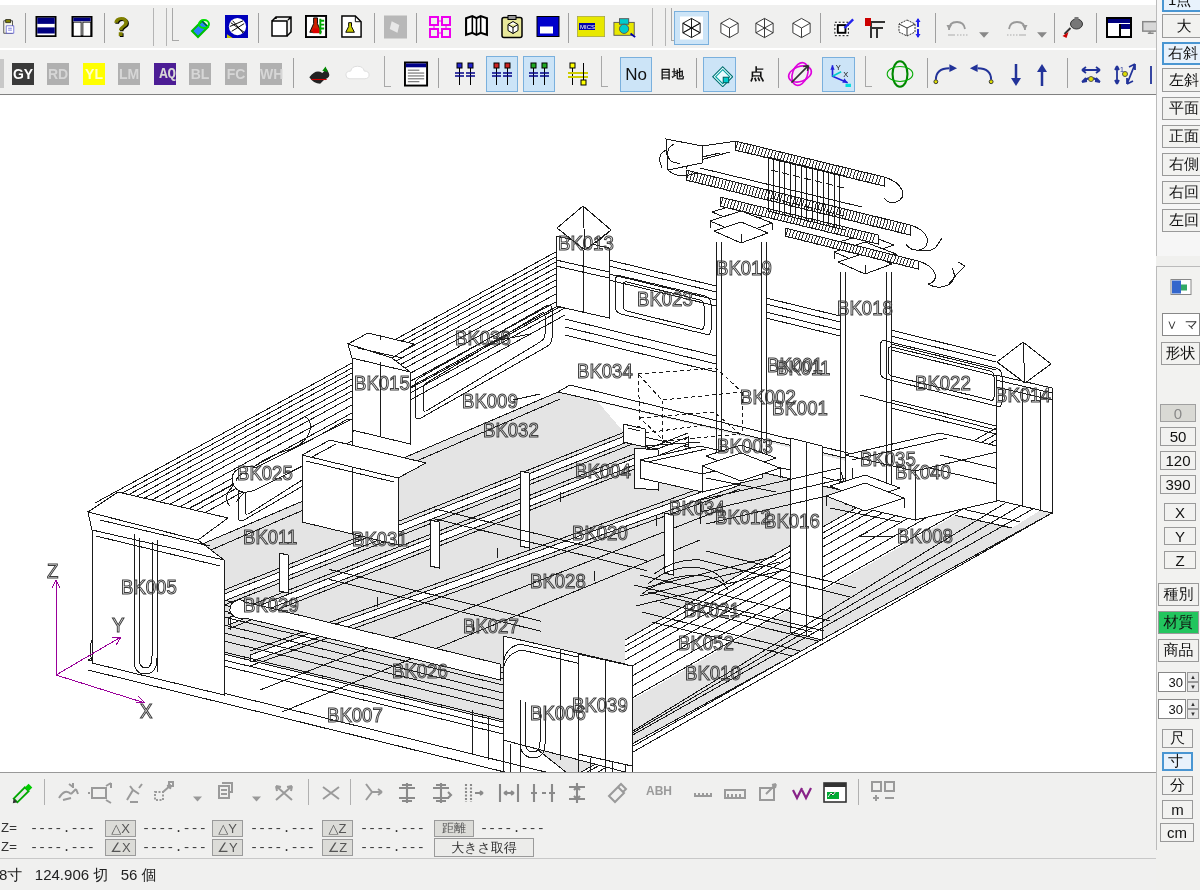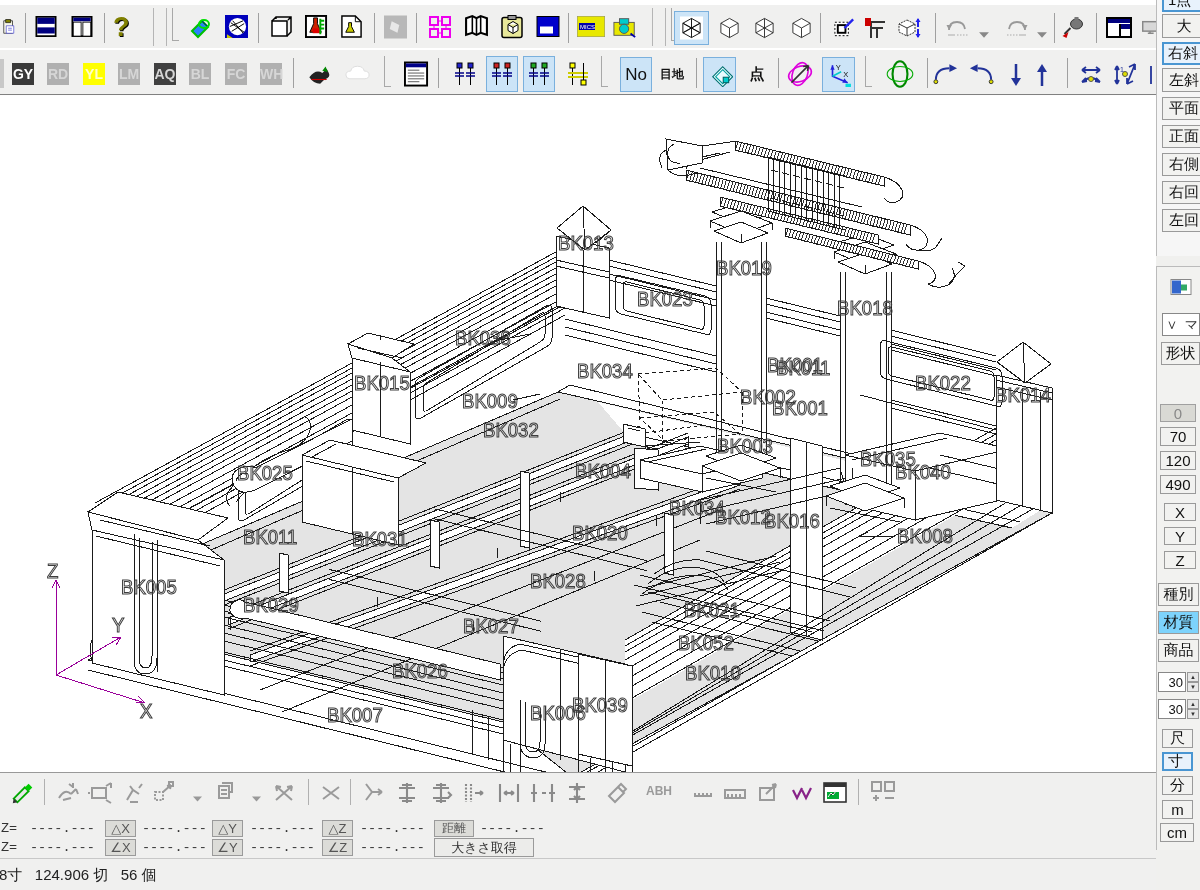--- a/index.html
+++ b/index.html
@@ -725,21 +725,21 @@
         <rect x="1" y="1" width="20" height="13" fill="#d8d8d8" stroke="#888" stroke-width="2"></rect>
         <path d="M8 17 h8 M11 14 v3" stroke="#888" stroke-width="2"></path>
       </svg></div>
 <div style="position:absolute;left:0;top:48px;width:1200px;height:2px;background:#fff"></div>
 <div style="position:absolute;left:0;top:50px;width:1200px;height:44px;background:#f0f0ef"></div>
 <div style="position:absolute;left:0;top:59px;width:4px;height:29px;background:#c8c8c8"></div>
 <div style="position:absolute;left:12px;top:63px;width:22px;height:22px;background:#3a3a3a;color:#fff;font-weight:bold;font-size:14px;text-align:center;line-height:22px;letter-spacing:0px;font-family:'Liberation Sans'">GY</div>
 <div style="position:absolute;left:47px;top:63px;width:22px;height:22px;background:#b0b0b0;color:#d6d6d6;font-weight:bold;font-size:14px;text-align:center;line-height:22px;letter-spacing:0px;font-family:'Liberation Sans'">RD</div>
 <div style="position:absolute;left:83px;top:63px;width:22px;height:22px;background:#ffff00;color:#ffffcc;font-weight:bold;font-size:14px;text-align:center;line-height:22px;letter-spacing:0px;font-family:'Liberation Sans'">YL</div>
 <div style="position:absolute;left:118px;top:63px;width:22px;height:22px;background:#b0b0b0;color:#d6d6d6;font-weight:bold;font-size:14px;text-align:center;line-height:22px;letter-spacing:0px;font-family:'Liberation Sans'">LM</div>
-<div style="position:absolute;left:154px;top:63px;width:22px;height:22px;background:#404040;color:#d6d6d6;font-weight:bold;font-size:14px;text-align:center;line-height:22px;letter-spacing:0px;font-family:Liberation Sans, sans-serif">AQ</div>
+<div style="position:absolute;left:154px;top:63px;width:22px;height:22px;background:#4c1d95;color:#d6d6d6;font-weight:bold;font-size:14px;text-align:right;line-height:22px;letter-spacing:0px;font-family:Liberation Mono, monospace">AQ</div>
 <div style="position:absolute;left:189px;top:63px;width:22px;height:22px;background:#b0b0b0;color:#d6d6d6;font-weight:bold;font-size:14px;text-align:center;line-height:22px;letter-spacing:0px;font-family:'Liberation Sans'">BL</div>
 <div style="position:absolute;left:225px;top:63px;width:22px;height:22px;background:#b0b0b0;color:#d6d6d6;font-weight:bold;font-size:14px;text-align:center;line-height:22px;letter-spacing:0px;font-family:'Liberation Sans'">FC</div>
 <div style="position:absolute;left:260px;top:63px;width:22px;height:22px;background:#b0b0b0;color:#d6d6d6;font-weight:bold;font-size:14px;text-align:center;line-height:22px;letter-spacing:0px;font-family:'Liberation Sans'">WH</div>
 <div style="position:absolute;left:293px;top:58px;width:1px;height:30px;background:#a0a0a0"></div>
 <div style="position:absolute;left:305px;top:60px;width:26px;height:26px"><svg width="26" height="26" viewBox="0 0 24 24">
         <path d="M4 16 Q10 8 16 12 L20 8 L22 12 Q24 16 18 18 L14 22 Q8 22 4 16" fill="#222"></path>
         <path d="M16 10 l3 -4 2 5" fill="#008800"></path>
         <path d="M6 18 h14" stroke="#cc0000"></path>
       </svg></div>
 <div style="position:absolute;left:344px;top:62px;width:27px;height:22px"><svg width="27" height="22" viewBox="0 0 28 20">
@@ -1033,28 +1033,28 @@
 <div style="position:absolute;left:1162px;top:209px;width:44px;height:23px;background:#f2f2f0;border:1px solid #9a9a9a;color:#111;font-size:15px;display:flex;align-items:center;justify-content:center">左回</div>
 <div style="position:absolute;left:1156px;top:266px;width:44px;height:584px;background:#f2f2f0;border-left:1px solid #bbb;border-top:1px solid #bbb"></div>
 <div style="position:absolute;left:1170px;top:278px;width:22px;height:18px"><svg width="22" height="18" viewBox="0 0 22 17">
         <rect x="1" y="1" width="20" height="15" fill="#fff" stroke="#888"></rect>
         <rect x="2" y="2" width="9" height="13" fill="#3366cc"></rect>
         <rect x="11" y="6" width="6" height="6" fill="#33aa66"></rect>
       </svg></div>
 <div style="position:absolute;left:1162px;top:313px;width:38px;height:23px;background:#fff;border:1px solid #888;color:#333;font-size:13px;display:flex;align-items:center">&nbsp;∨&nbsp;&nbsp;マ</div>
 <div style="position:absolute;left:1161px;top:342px;width:39px;height:23px;background:#f2f2f0;border:1px solid #9a9a9a;color:#111;font-size:15px;display:flex;align-items:center;justify-content:center">形状</div>
 <div style="position:absolute;left:1160px;top:404px;width:36px;height:18px;background:#d9d9d4;border:1px solid #a0a0a0;color:#888;font-size:15px;display:flex;align-items:center;justify-content:center">0</div>
-<div style="position:absolute;left:1160px;top:427px;width:36px;height:19px;background:#f2f2f0;border:1px solid #9a9a9a;color:#111;font-size:15px;display:flex;align-items:center;justify-content:center">70</div>
+<div style="position:absolute;left:1160px;top:427px;width:36px;height:19px;background:#f2f2f0;border:1px solid #9a9a9a;color:#111;font-size:15px;display:flex;align-items:center;justify-content:center">50</div>
 <div style="position:absolute;left:1160px;top:451px;width:36px;height:19px;background:#f2f2f0;border:1px solid #9a9a9a;color:#111;font-size:15px;display:flex;align-items:center;justify-content:center">120</div>
-<div style="position:absolute;left:1160px;top:475px;width:36px;height:19px;background:#f2f2f0;border:1px solid #9a9a9a;color:#111;font-size:15px;display:flex;align-items:center;justify-content:center">490</div>
+<div style="position:absolute;left:1160px;top:475px;width:36px;height:19px;background:#f2f2f0;border:1px solid #9a9a9a;color:#111;font-size:15px;display:flex;align-items:center;justify-content:center">390</div>
 <div style="position:absolute;left:1164px;top:503px;width:32px;height:18px;background:#f2f2f0;border:1px solid #9a9a9a;color:#111;font-size:15px;display:flex;align-items:center;justify-content:center">X</div>
 <div style="position:absolute;left:1164px;top:527px;width:32px;height:18px;background:#f2f2f0;border:1px solid #9a9a9a;color:#111;font-size:15px;display:flex;align-items:center;justify-content:center">Y</div>
 <div style="position:absolute;left:1164px;top:551px;width:32px;height:18px;background:#f2f2f0;border:1px solid #9a9a9a;color:#111;font-size:15px;display:flex;align-items:center;justify-content:center">Z</div>
 <div style="position:absolute;left:1158px;top:583px;width:41px;height:23px;background:#f2f2f0;border:1px solid #9a9a9a;color:#111;font-size:15px;display:flex;align-items:center;justify-content:center">種別</div>
-<div style="position:absolute;left:1158px;top:611px;width:41px;height:23px;background:#7dd3fc;border:1px solid #9a9a9a;color:#111;font-size:15px;display:flex;align-items:center;justify-content:center">材質</div>
+<div style="position:absolute;left:1158px;top:611px;width:41px;height:23px;background:#22c55e;border:1px solid #9a9a9a;color:#111;font-size:15px;display:flex;align-items:center;justify-content:center">材質</div>
 <div style="position:absolute;left:1158px;top:639px;width:41px;height:23px;background:#f2f2f0;border:1px solid #9a9a9a;color:#111;font-size:15px;display:flex;align-items:center;justify-content:center">商品</div>
 <div style="position:absolute;left:1158px;top:672px;width:28px;height:20px;background:#fff;border:1px solid #888;color:#111;font-size:13px;display:flex;align-items:center;justify-content:flex-end;padding-right:2px">30</div>
 <div style="position:absolute;left:1187px;top:672px;width:12px;height:10px;background:#e8e8e8;border:1px solid #999;font-size:6px;color:#333;display:flex;align-items:center;justify-content:center">▲</div>
 <div style="position:absolute;left:1187px;top:682px;width:12px;height:10px;background:#e8e8e8;border:1px solid #999;font-size:6px;color:#333;display:flex;align-items:center;justify-content:center">▼</div>
 <div style="position:absolute;left:1158px;top:699px;width:28px;height:20px;background:#fff;border:1px solid #888;color:#111;font-size:13px;display:flex;align-items:center;justify-content:flex-end;padding-right:2px">30</div>
 <div style="position:absolute;left:1187px;top:699px;width:12px;height:10px;background:#e8e8e8;border:1px solid #999;font-size:6px;color:#333;display:flex;align-items:center;justify-content:center">▲</div>
 <div style="position:absolute;left:1187px;top:709px;width:12px;height:10px;background:#e8e8e8;border:1px solid #999;font-size:6px;color:#333;display:flex;align-items:center;justify-content:center">▼</div>
 <div style="position:absolute;left:1162px;top:729px;width:31px;height:19px;background:#f2f2f0;border:1px solid #9a9a9a;color:#111;font-size:15px;display:flex;align-items:center;justify-content:center">尺</div>
 <div style="position:absolute;left:1162px;top:752px;width:31px;height:19px;background:#e8f2fc;border:2px solid #4a96d2;color:#111;font-size:15px;display:flex;align-items:center;justify-content:flex-start;padding-left:4px">寸</div>
 <div style="position:absolute;left:1162px;top:776px;width:31px;height:19px;background:#f2f2f0;border:1px solid #9a9a9a;color:#111;font-size:15px;display:flex;align-items:center;justify-content:center">分</div>

